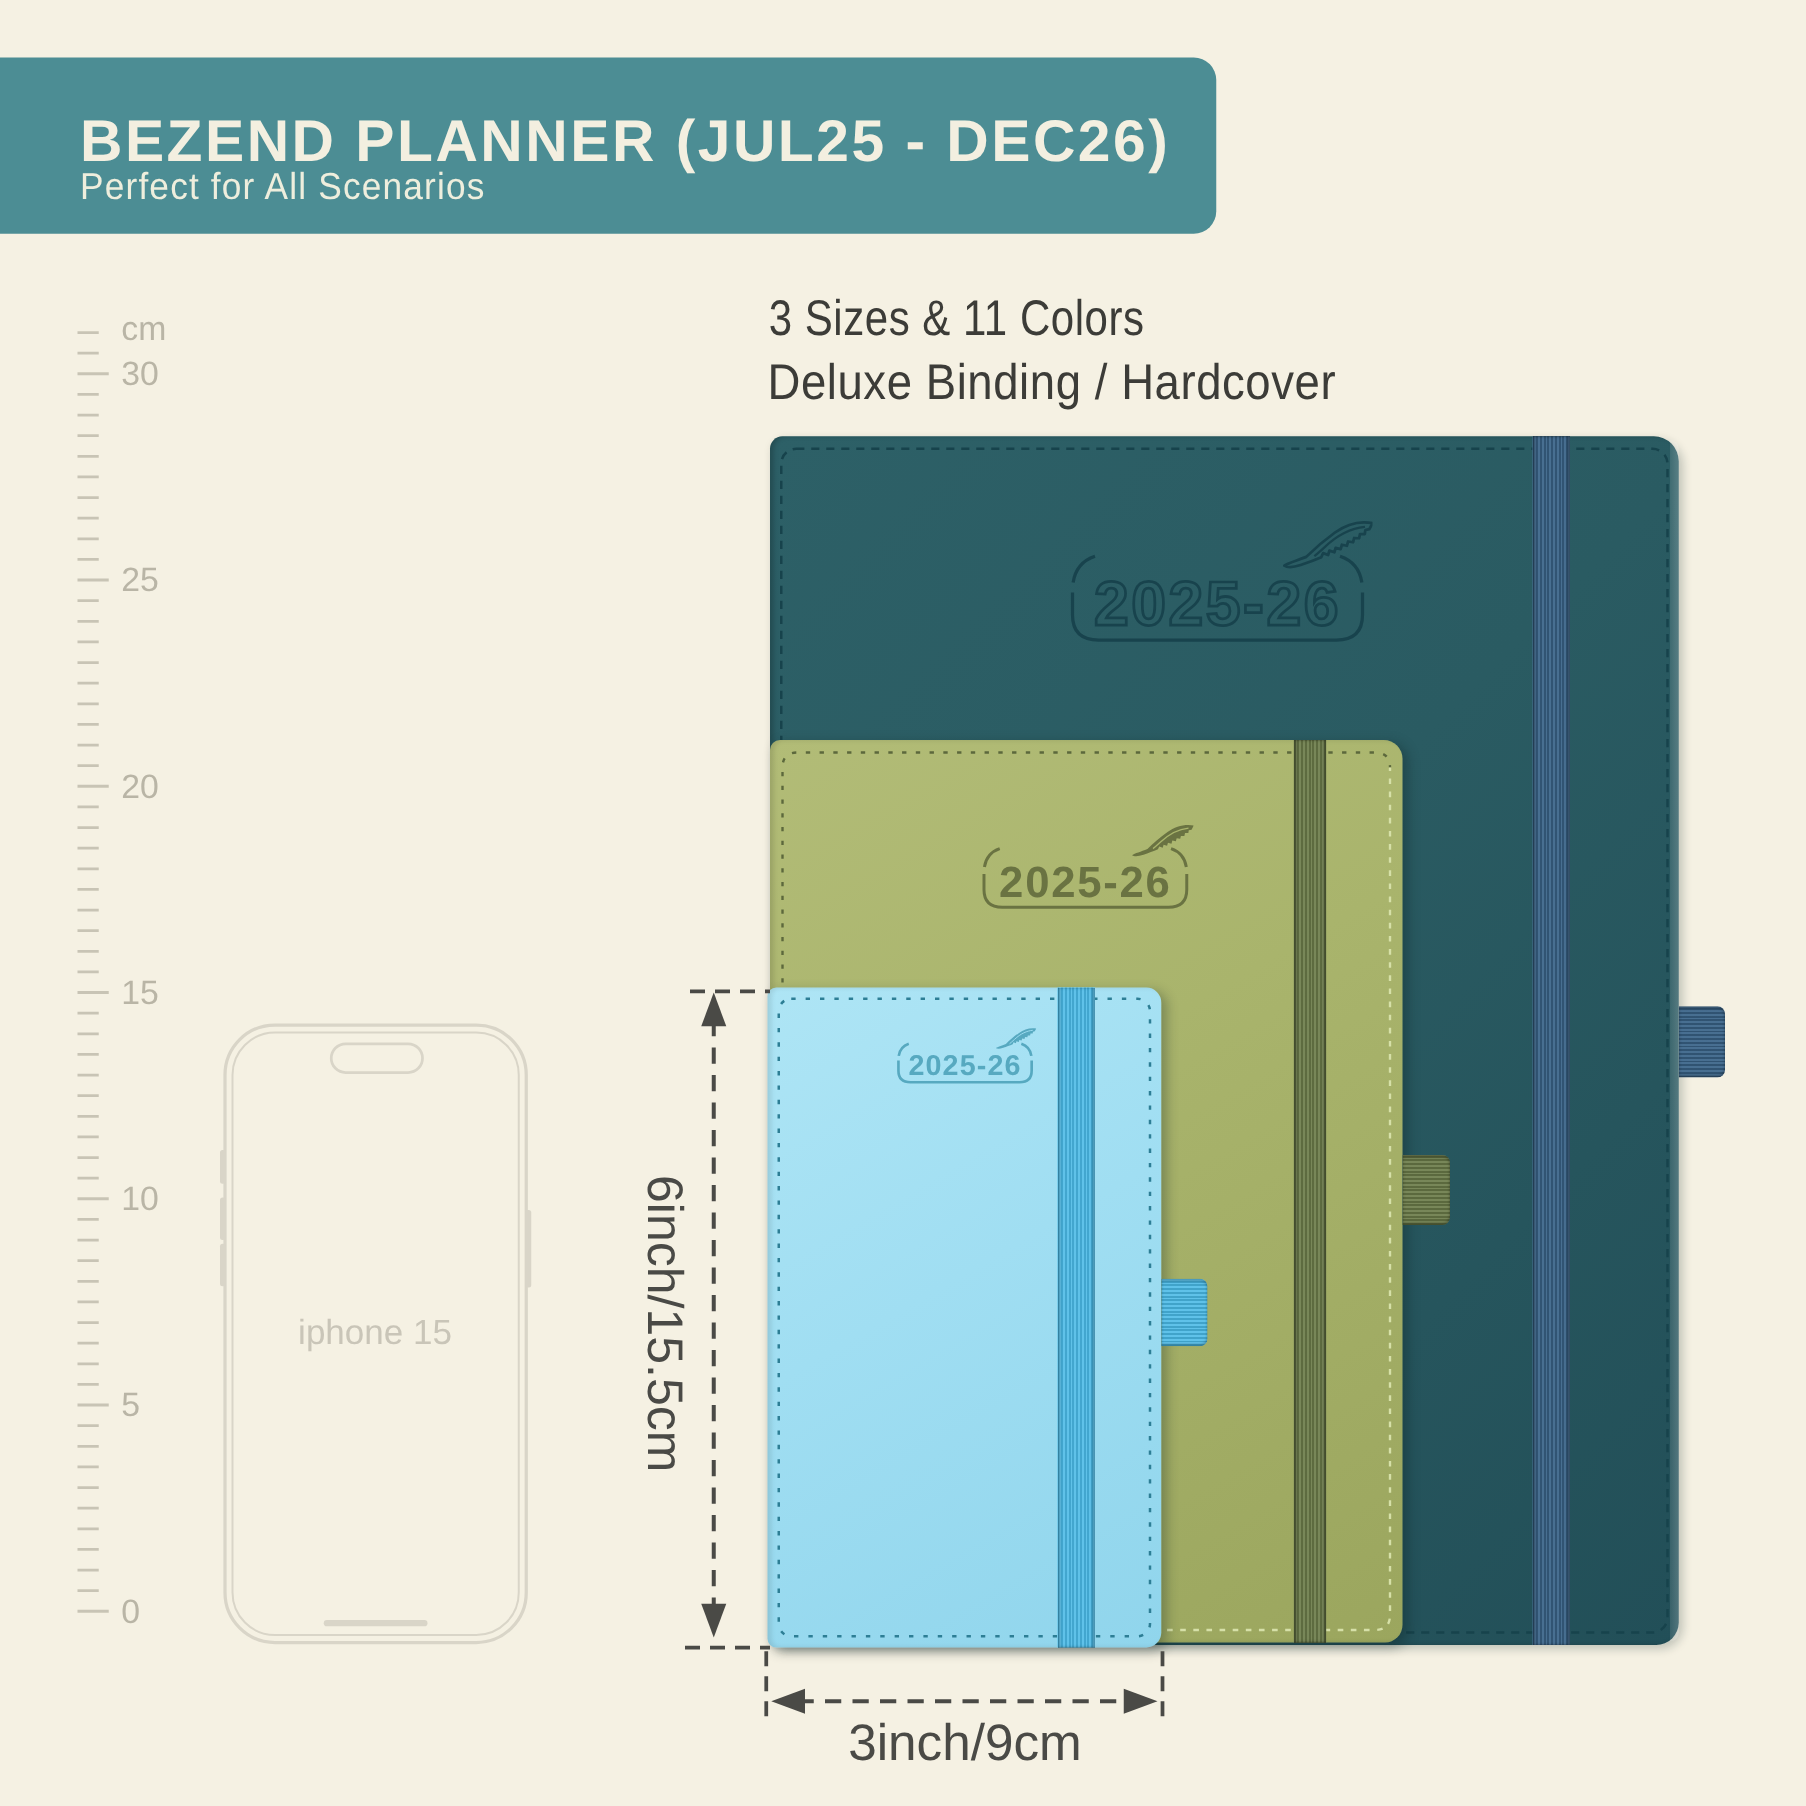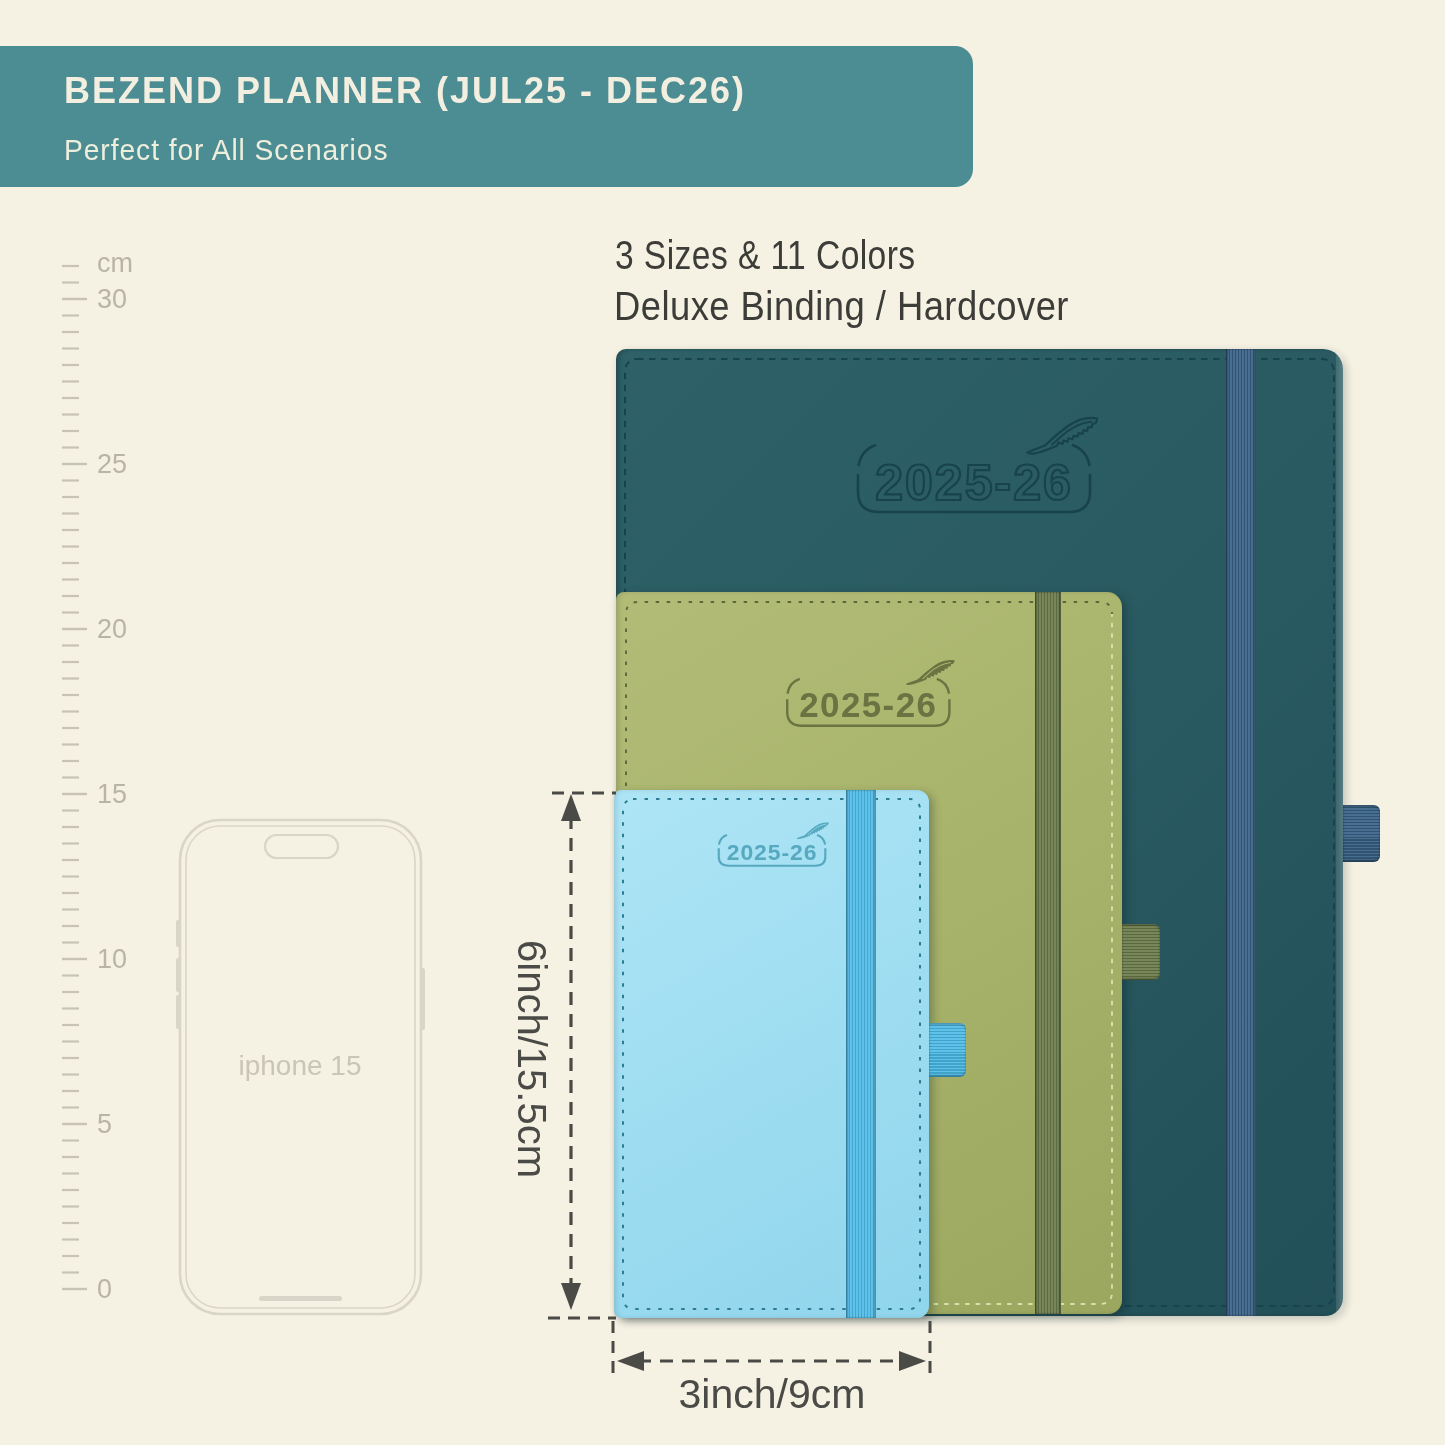--- a/index.html
+++ b/index.html
@@ -5,21 +5,21 @@
   html,body{margin:0;padding:0;}
   body{width:1445px;height:1445px;background:#f5f1e3;position:relative;overflow:hidden;
        font-family:"Liberation Sans", sans-serif;}
   .abs{position:absolute;}
 </style>
 </head>
 <body>
 
 <div class="abs" style="left:0;top:46px;width:973px;height:141px;background:#4c8d94;border-radius:0 18px 18px 0;"></div>
 
-<div class="abs" style="left:64px;top:70px;width:950px;font-weight:bold;font-size:36px;letter-spacing:2px;color:#f3efe0;">BEZEND PLANNER (JUL25 - DEC26)</div>
+<div class="abs" style="left:64px;top:85px;width:950px;font-weight:bold;font-size:47px;letter-spacing:2px;color:#f3efe0;">BEZEND PLANNER (JUL25 - DEC26)</div>
 
 <div class="abs" style="left:64px;top:133px;font-size:30px;letter-spacing:1px;color:#eeeedd;transform:scaleX(.94);transform-origin:left top;">Perfect for All Scenarios</div>
 
 <div class="abs" style="left:615px;top:233px;font-size:40px;color:#3c3c38;letter-spacing:0.5px;transform:scaleX(.84);transform-origin:left top;">3 Sizes &amp; 11 Colors</div>
 
 <div class="abs" style="left:614px;top:284px;font-size:40px;color:#3c3c38;letter-spacing:0.5px;transform:scaleX(.91);transform-origin:left top;">Deluxe Binding / Hardcover</div>
 
 <svg class="abs" style="left:55px;top:245px;" width="110" height="1070" viewBox="0 0 110 1070">
     <line x1="7" y1="1044.0" x2="32" y2="1044.0" stroke="#c8c4b5" stroke-width="2.4"></line>
     <line x1="7" y1="1027.5" x2="24" y2="1027.5" stroke="#c8c4b5" stroke-width="2.2"></line>

